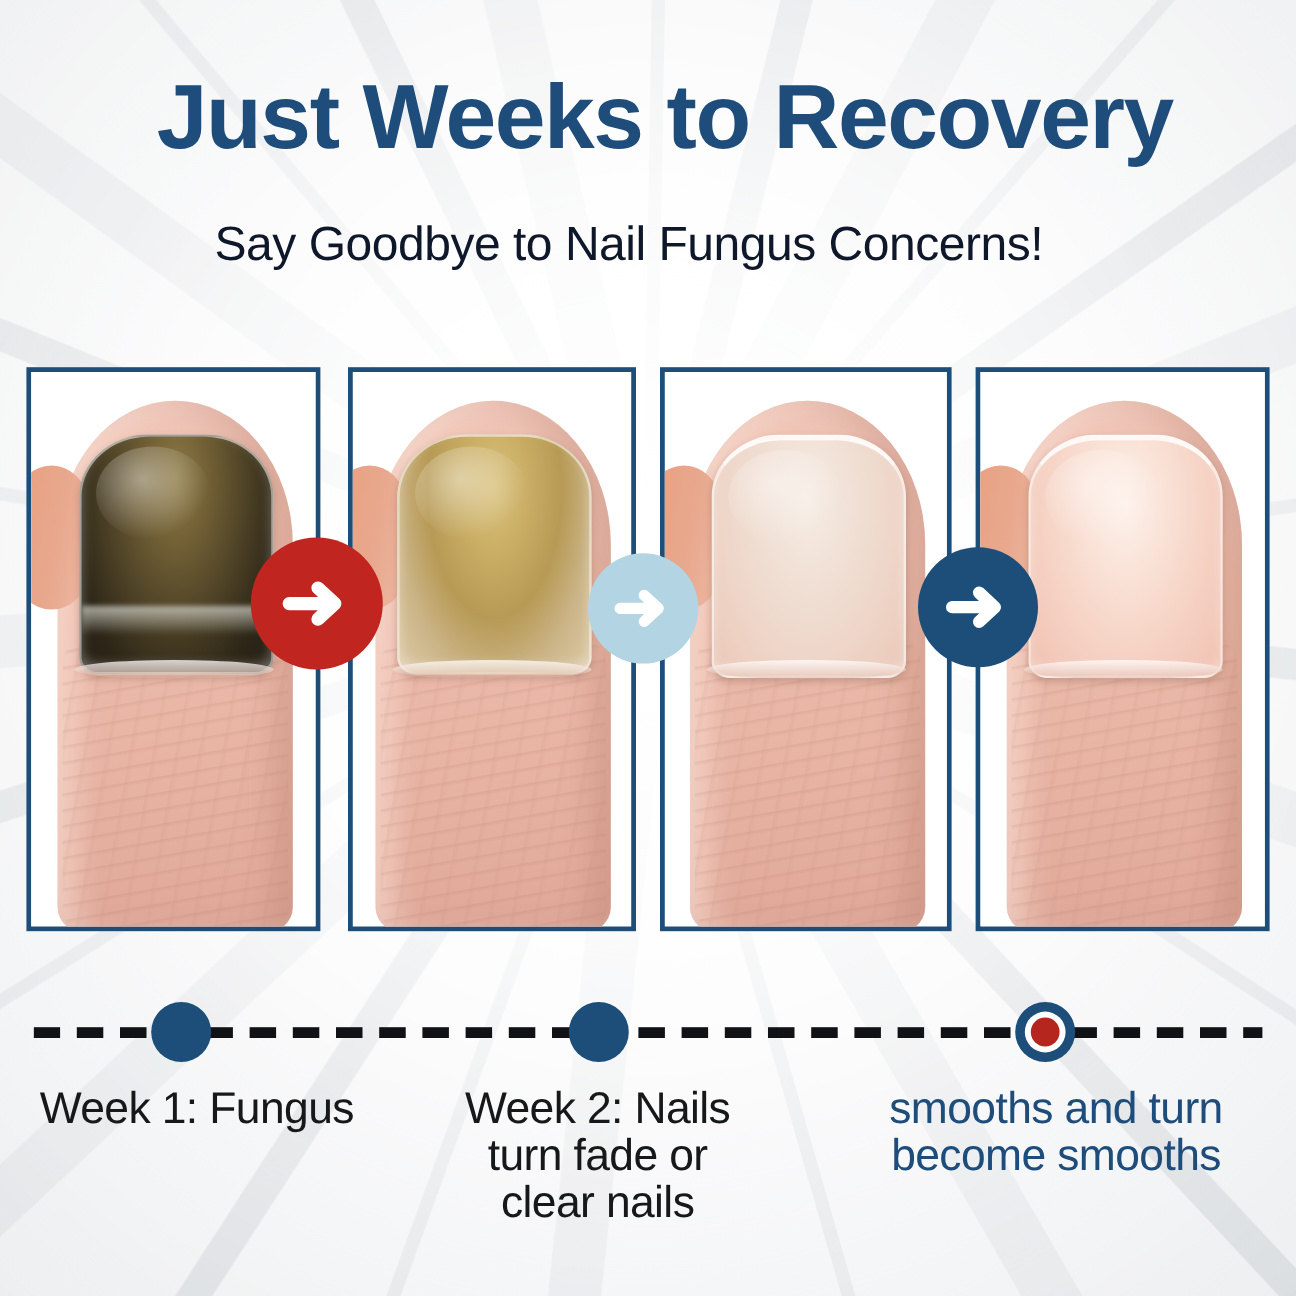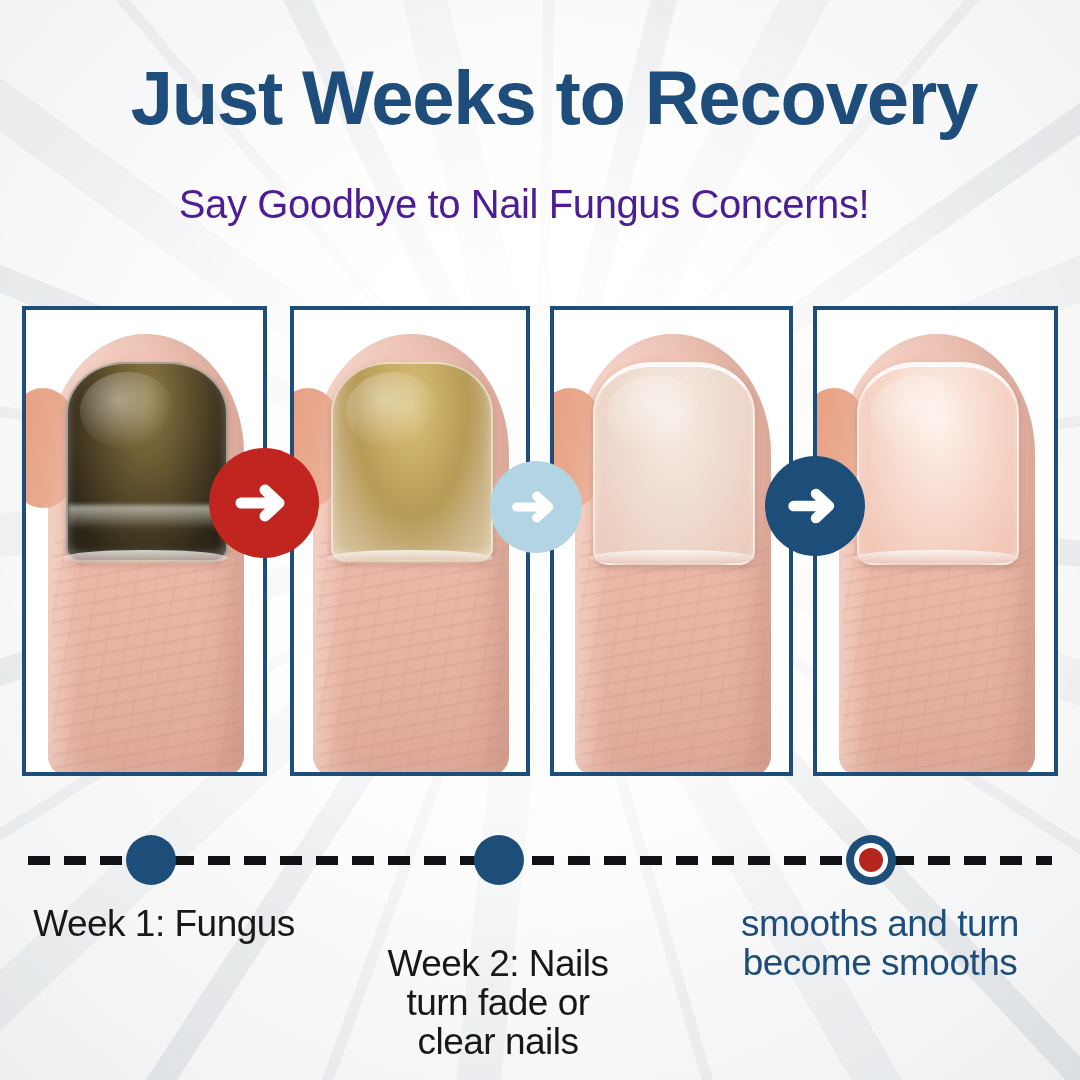--- a/index.html
+++ b/index.html
@@ -71,21 +71,21 @@
   }
   .subhead {
     position: absolute;
     top: 182px;
     left: 0;
     width: 1048px;
     text-align: center;
     font-size: 40px;
     line-height: 1.1;
     font-weight: 400;
-    color: #4c1d95;
+    color: #0f172a;
     letter-spacing: -0.4px;
     white-space: nowrap;
   }
 
   
   .strip {
     position: absolute;
     top: 306px;
     left: 0;
     width: 1080px;
@@ -430,21 +430,21 @@
       <div class="ring-gap">
           <div class="core"></div>
         </div>
     </div>
   </div>
 
   <div class="captions">
     <div class="caption" style="left:14px; width:300px;">
       <div>Week 1: Fungus</div>
     </div>
-    <div class="caption" style="left:348px; width:300px;margin-top:40px;">
+    <div class="caption" style="left:348px; width:300px;">
       <div>Week 2: Nails</div>
       <div>turn fade or</div>
       <div>clear nails</div>
     </div>
     <div class="caption accent" style="left:700px; width:360px;">
       <div>smooths and turn</div>
       <div>become smooths</div>
     </div>
   </div>
 

